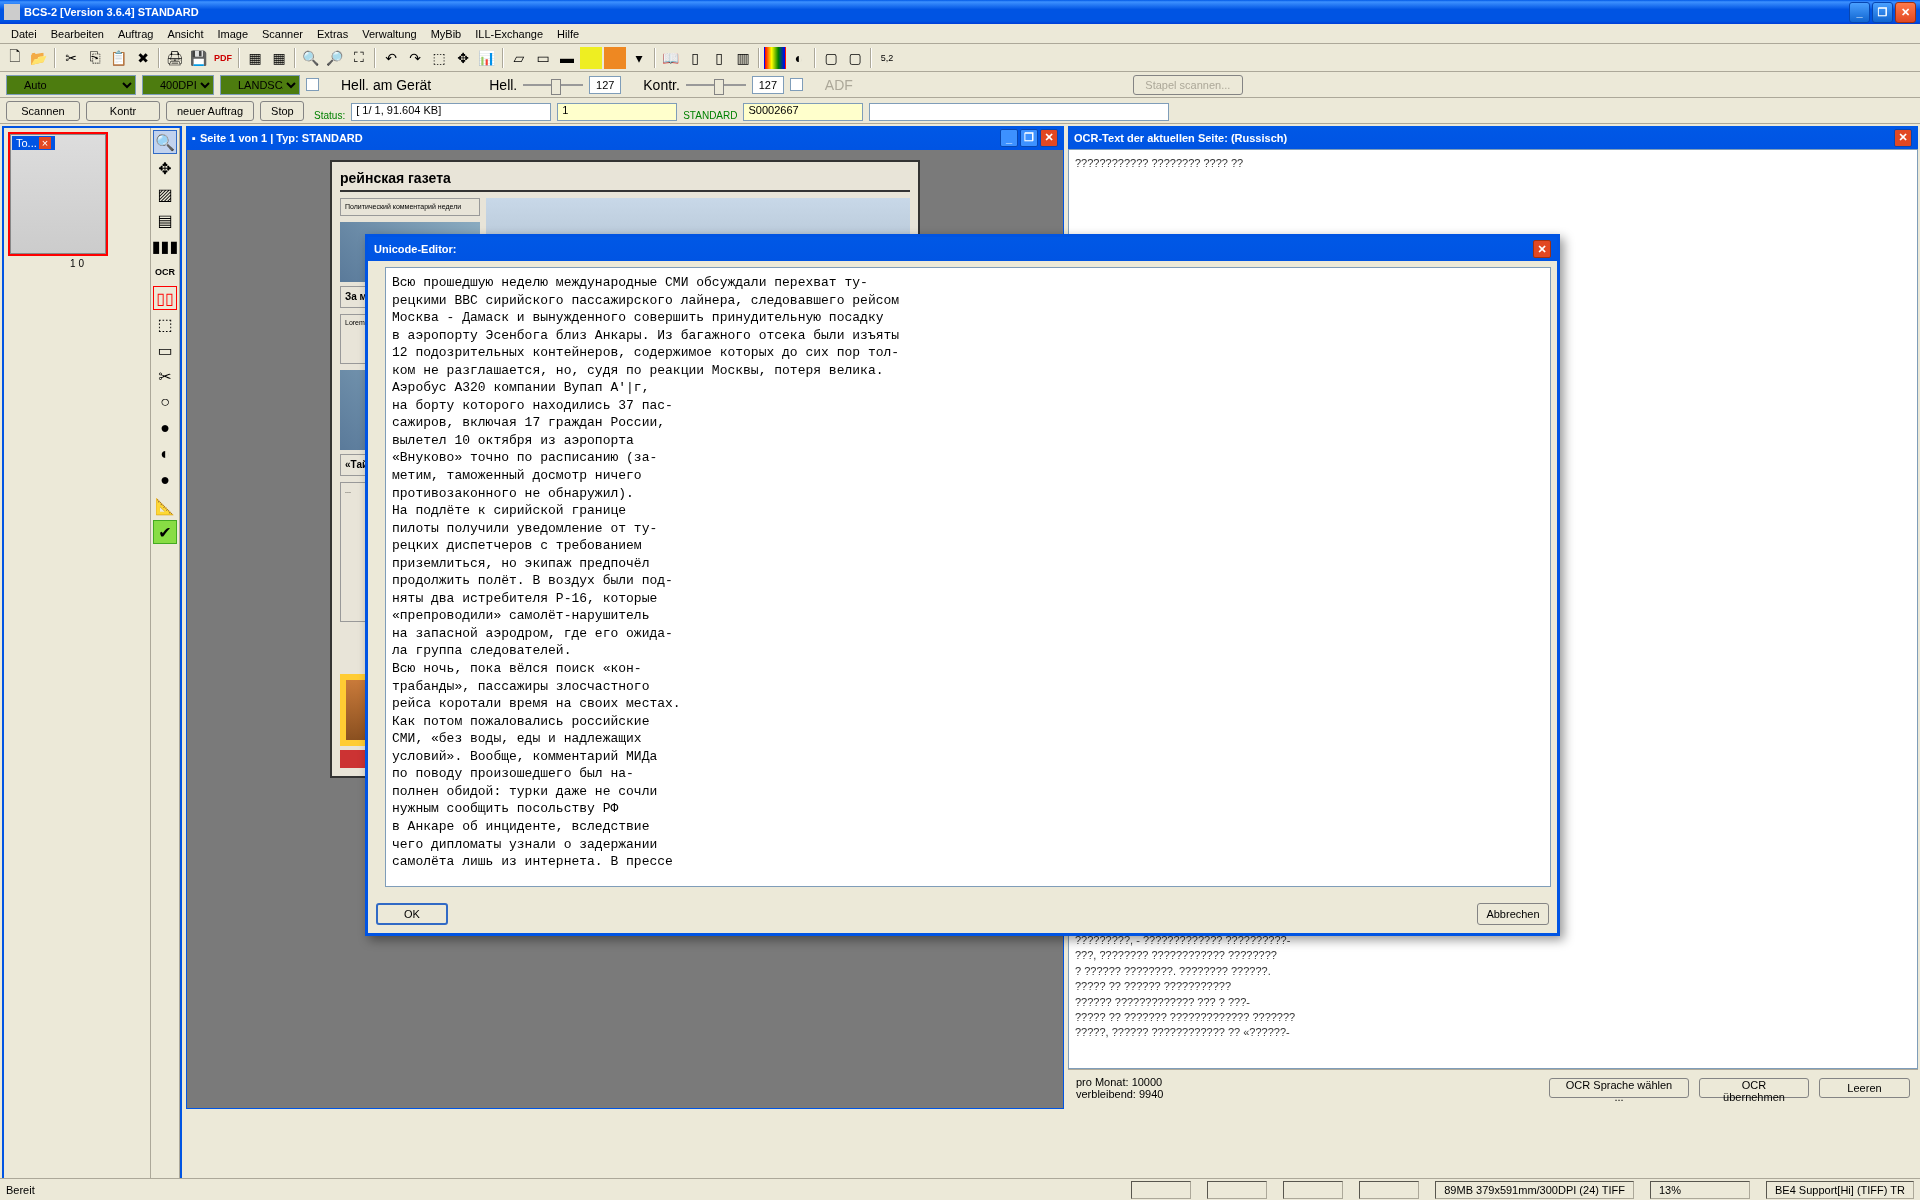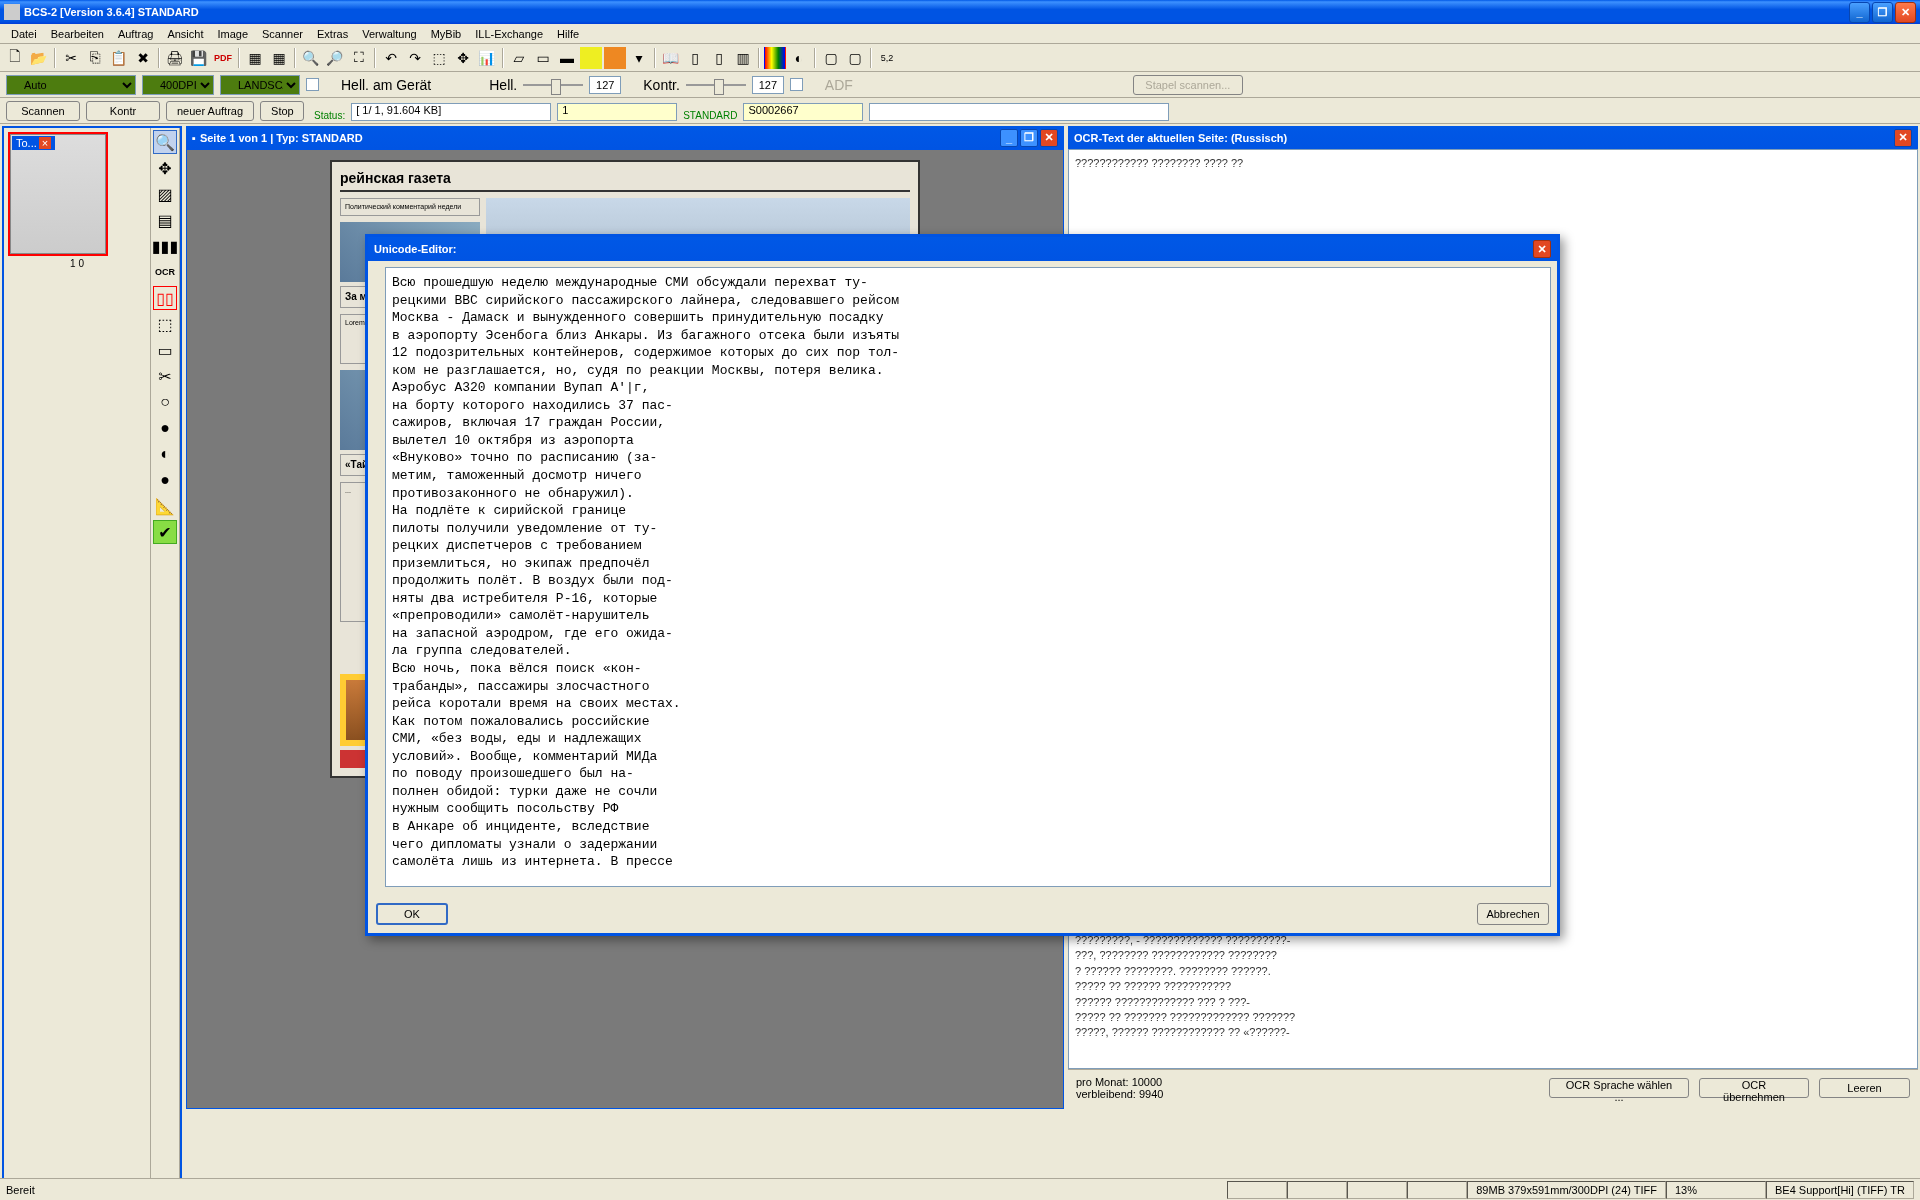--- a/index.html
+++ b/index.html
@@ -62,21 +62,21 @@
 .ocrfoot { height: 36px; background: #ece9d8; display: flex; align-items: center; padding: 4px 8px; gap: 10px; border-top: 1px solid #aca899; }
 .dialog { position: absolute; top: 234px; left: 365px; width: 1195px; background: #ece9d8; border: 3px solid #0054e3; box-shadow: 4px 4px 10px rgba(0,0,0,0.4); z-index: 100; }
 .dlgtitle { height: 24px; background: linear-gradient(to bottom, #0058e6, #0054e3); display: flex; align-items: center; padding: 0 6px; color: white; font-weight: bold; }
 .dlgtitle .x { margin-left: auto; width: 18px; height: 18px; background: #e24822; border: 1px solid #a03010; border-radius: 2px; display: flex; align-items: center; justify-content: center; cursor: pointer; }
 .dlgbody { padding: 6px; margin-left: 11px; }
 .dlgtext { width: 100%; height: 620px; border: 1px solid #7f9db9; background: white; font-family: "Courier New", monospace; font-size: 13px; padding: 6px; overflow: auto; white-space: pre-wrap; resize: none; line-height: 1.35; }
 .dlgfoot { display: flex; padding: 8px; gap: 8px; }
 .dlgfoot .spacer { flex: 1; }
 .dlgbtn { width: 72px; height: 22px; background: #ece9d8; border: 1px solid #848484; border-radius: 3px; cursor: pointer; }
 .dlgbtn.primary { border: 2px solid #316ac5; }
-.statusbar { position: fixed; bottom: 0; left: 0; right: 0; height: 22px; background: #ece9d8; border-top: 1px solid #aca899; display: flex; align-items: center; padding: 0 6px; gap: 0; }
+.statusbar { position: fixed; bottom: 0; left: 0; right: 0; height: 22px; background: #ece9d8; border-top: 1px solid #aca899; display: flex; align-items: center; padding: 0 6px; gap: 16px; }
 .statusbar .cell { border: 1px inset #aca899; padding: 1px 8px; height: 18px; line-height: 15px; }
 .statusbar .spacer { flex: 1; }
 </style>
 </head>
 <body>
 
 <div class="titlebar">
   <div class="icon"></div>
   <span>BCS-2  [Version 3.6.4] STANDARD</span>
   <div class="btns">

